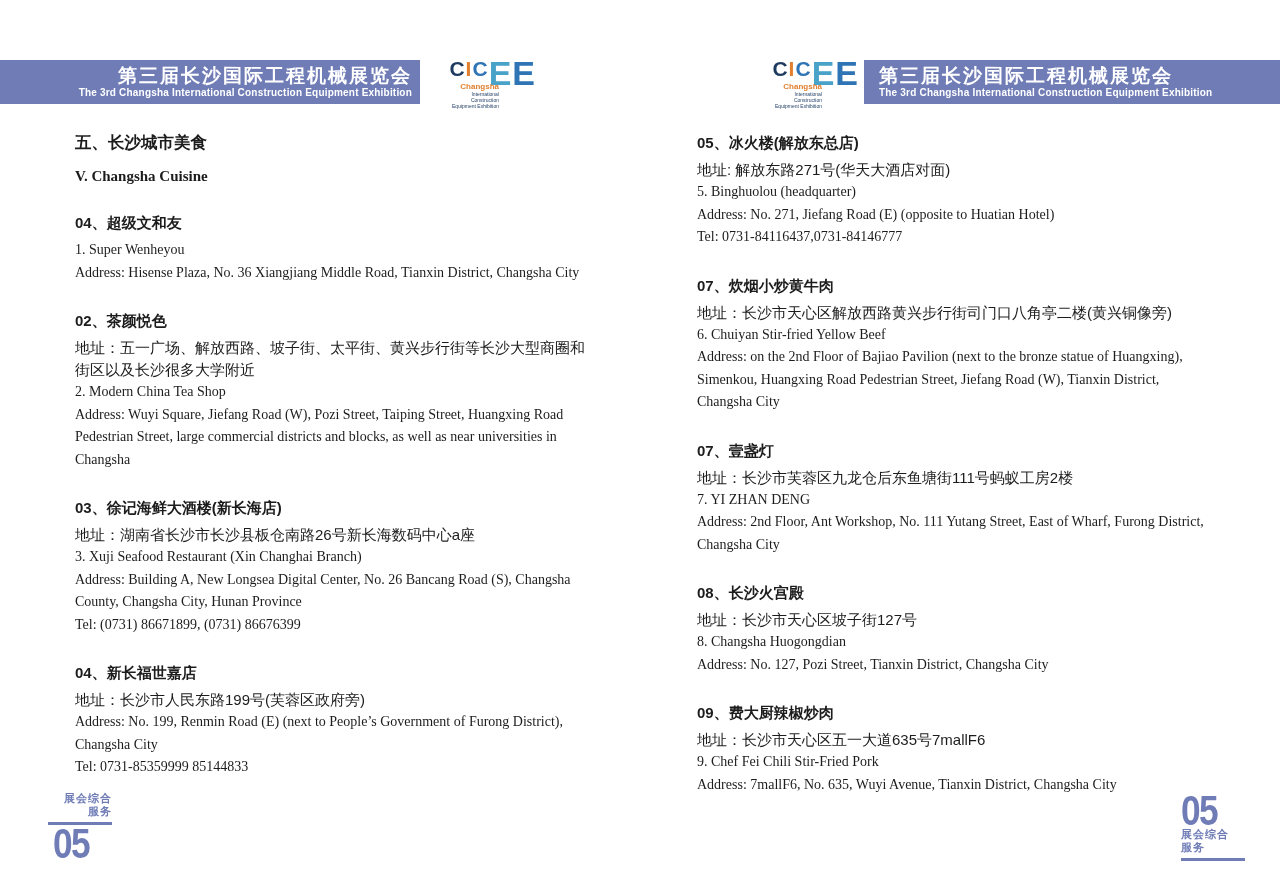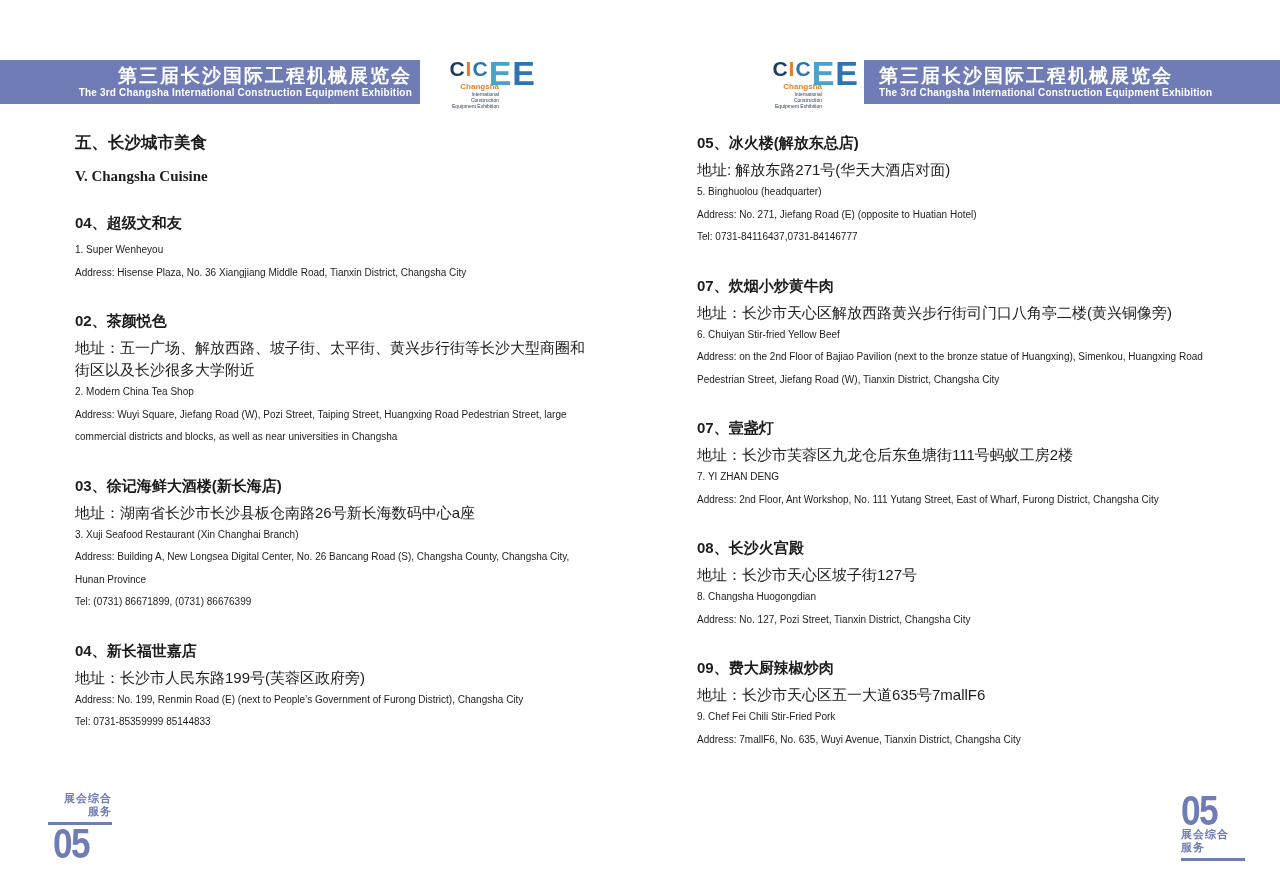--- a/index.html
+++ b/index.html
@@ -50,21 +50,21 @@
 
   .section-title-zh { font-size: 16.5px; font-weight: 700; line-height: 20px; margin-bottom: 14px; }
   .section-title-en {
     font-family: "Liberation Serif", serif; font-size: 15px; font-weight: 700;
     line-height: 20px; margin-bottom: 26px;
   }
 
   .entry { margin-bottom: 26px; }
   .t-zh { font-size: 15px; font-weight: 700; line-height: 22px; margin-bottom: 5px; }
   .l-zh { font-size: 15px; line-height: 22px; }
-  .l-en { font-family: Liberation Sans, sans-serif; font-size: 10px; line-height: 22.5px; }
+  .l-en { font-family: Liberation Serif, serif; font-size: 14px; line-height: 22.5px; }
 
   
   .footer { position: absolute; top: 792px; display: flex; align-items: flex-start; color: var(--accent); flex-direction: column; }
   .footer.left  { left: 48px; }
   .footer.right { right: 35px; }
   .footer-label { display: flex; flex-direction: column; }
   .footer.left  .footer-label { align-items: flex-end; }
   .footer.right .footer-label { align-items: flex-start; }
   .footer-label-line { font-size: 11px; font-weight: 700; line-height: 13px; letter-spacing: 1px; }
   .footer-rule { width: 64px; height: 3px; background: var(--accent); margin-top: 4px; }

